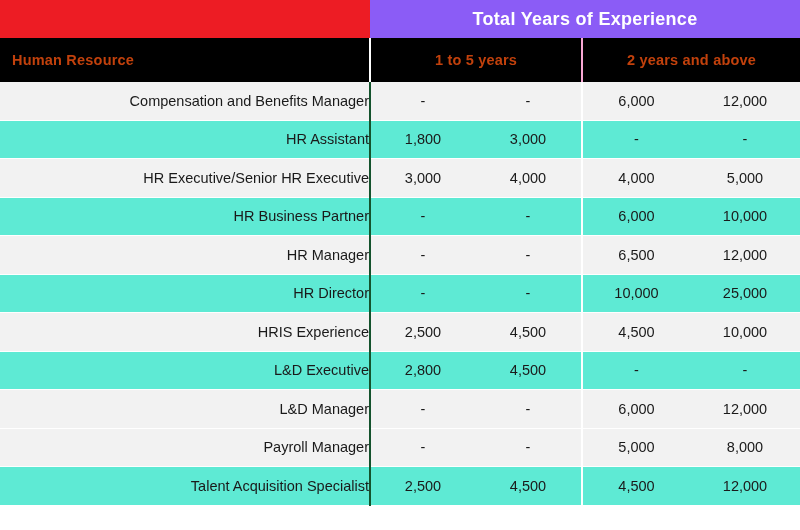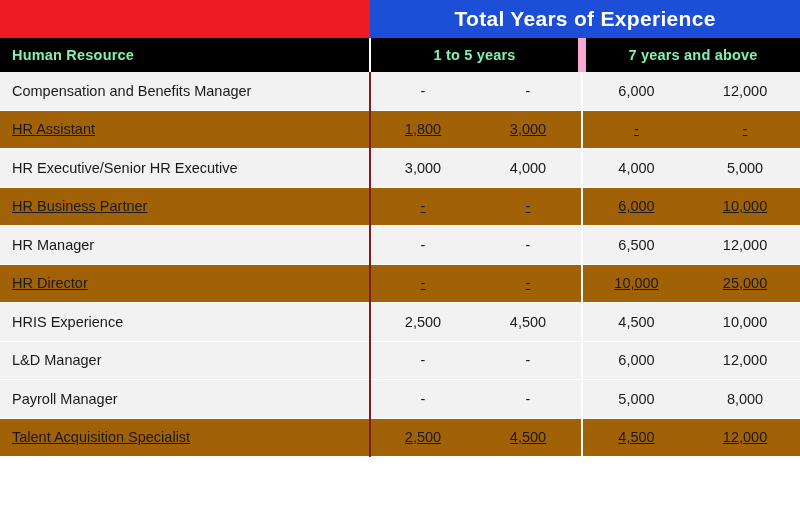--- a/index.html
+++ b/index.html
@@ -21,69 +21,68 @@
   .salary-table td, .salary-table th {
     padding: 0;
     margin: 0;
   }
   
   .banner-left {
     background: #ed1c24;
     height: 38px;
   }
   .banner-title {
-    background: #1d4ed8;
+    background: #8b5cf6;
     color: #ffffff;
-    font-size: 21px;
+    font-size: 18px;
     font-weight: bold;
     text-align: center;
     height: 38px;
     letter-spacing: 0.3px;
   }
   
   .hdr {
     background: #000000;
-    color: #86efac;
+    color: #c2410c;
     font-size: 14.5px;
     font-weight: bold;
-    height: 34px;
+    height: 44px;
     letter-spacing: 0.2px;
   }
   .hdr-role {
     text-align: left;
     padding-left: 12px !important;
     border-right: 2px solid #ffffff;
   }
   .hdr-group {
     text-align: center;
-    border-right: 8px solid #f9a8d4;
+    border-right: 2px solid #f9a8d4;
   }
   .hdr-group.last {
     border-right: none;
   }
   
   .row-odd td {
     background: #f2f2f2;
   }
   .row-even td {
-    background: #a16207;
-    text-decoration: underline;
+    background: #5eead4;
   }
   .cell {
     height: 37.5px;
     font-size: 14.5px;
     color: #1a1a1a;
     border-bottom: 1px solid #ffffff;
     text-align: center;
     vertical-align: middle;
   }
   .cell.role {
-    text-align: left;
+    text-align: right;
     padding-left: 12px;
-    border-right: 2px solid #7f1d1d;
+    border-right: 2px solid #14532d;
     white-space: nowrap;
   }
   .cell.sep {
     border-right: 2px solid #ffffff;
   }
 </style>
 </head>
 <body>
 
 <table class="salary-table">
@@ -95,21 +94,21 @@
     <col style="width:110px">
   </colgroup>
   <tbody>
     <tr>
       <td class="banner-left"></td>
       <td class="banner-title" colspan="4">Total Years of Experience</td>
     </tr>
     <tr>
       <td class="hdr hdr-role">Human Resource</td>
       <td class="hdr hdr-group" colspan="2">1 to 5 years</td>
-      <td class="hdr hdr-group last" colspan="2">7 years and above</td>
+      <td class="hdr hdr-group last" colspan="2">2 years and above</td>
     </tr>
   </tbody>
   <tbody id="table-body">
       <tr class="row-odd">
         <td class="cell role">Compensation and Benefits Manager</td>
         <td class="cell">-</td>
         <td class="cell sep">-</td>
         <td class="cell">6,000</td>
         <td class="cell">12,000</td>
       </tr>
@@ -148,20 +147,27 @@
         <td class="cell">10,000</td>
         <td class="cell">25,000</td>
       </tr>
       <tr class="row-odd">
         <td class="cell role">HRIS Experience</td>
         <td class="cell">2,500</td>
         <td class="cell sep">4,500</td>
         <td class="cell">4,500</td>
         <td class="cell">10,000</td>
       </tr>
+      <tr class="row-even">
+        <td class="cell role">L&amp;D Executive</td>
+        <td class="cell">2,800</td>
+        <td class="cell sep">4,500</td>
+        <td class="cell">-</td>
+        <td class="cell">-</td>
+      </tr>
       <tr class="row-odd">
         <td class="cell role">L&amp;D Manager</td>
         <td class="cell">-</td>
         <td class="cell sep">-</td>
         <td class="cell">6,000</td>
         <td class="cell">12,000</td>
       </tr>
       <tr class="row-odd">
         <td class="cell role">Payroll Manager</td>
         <td class="cell">-</td>

